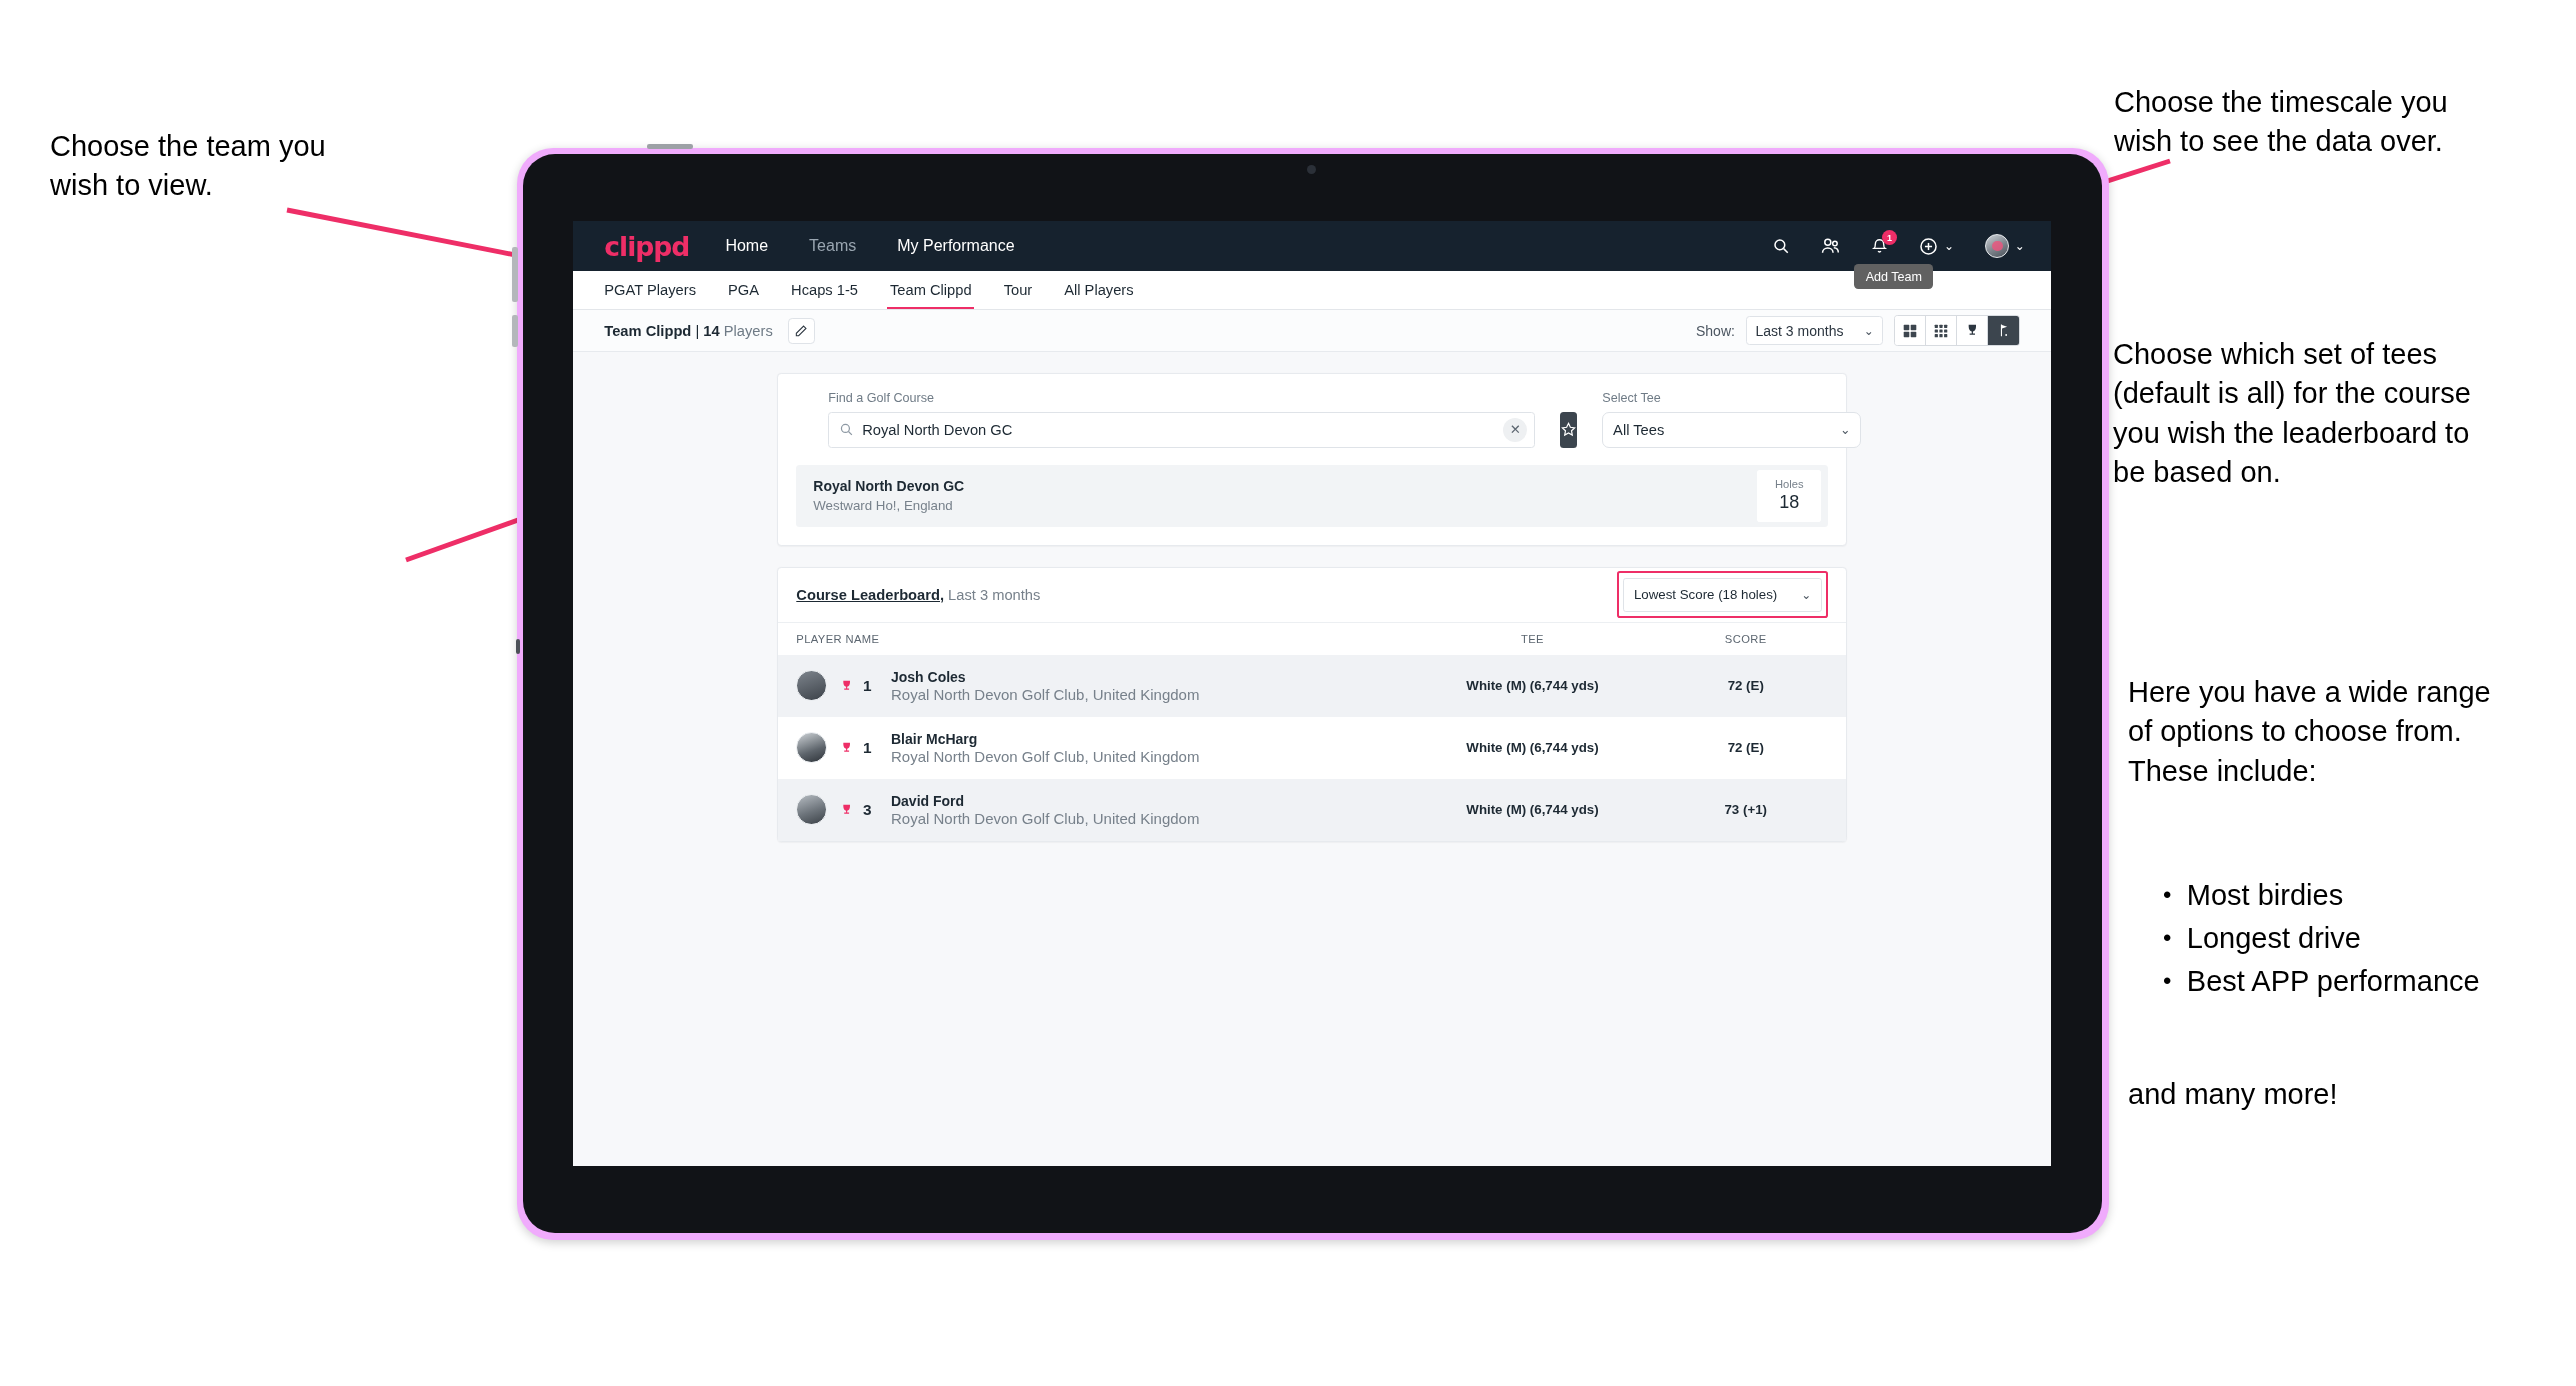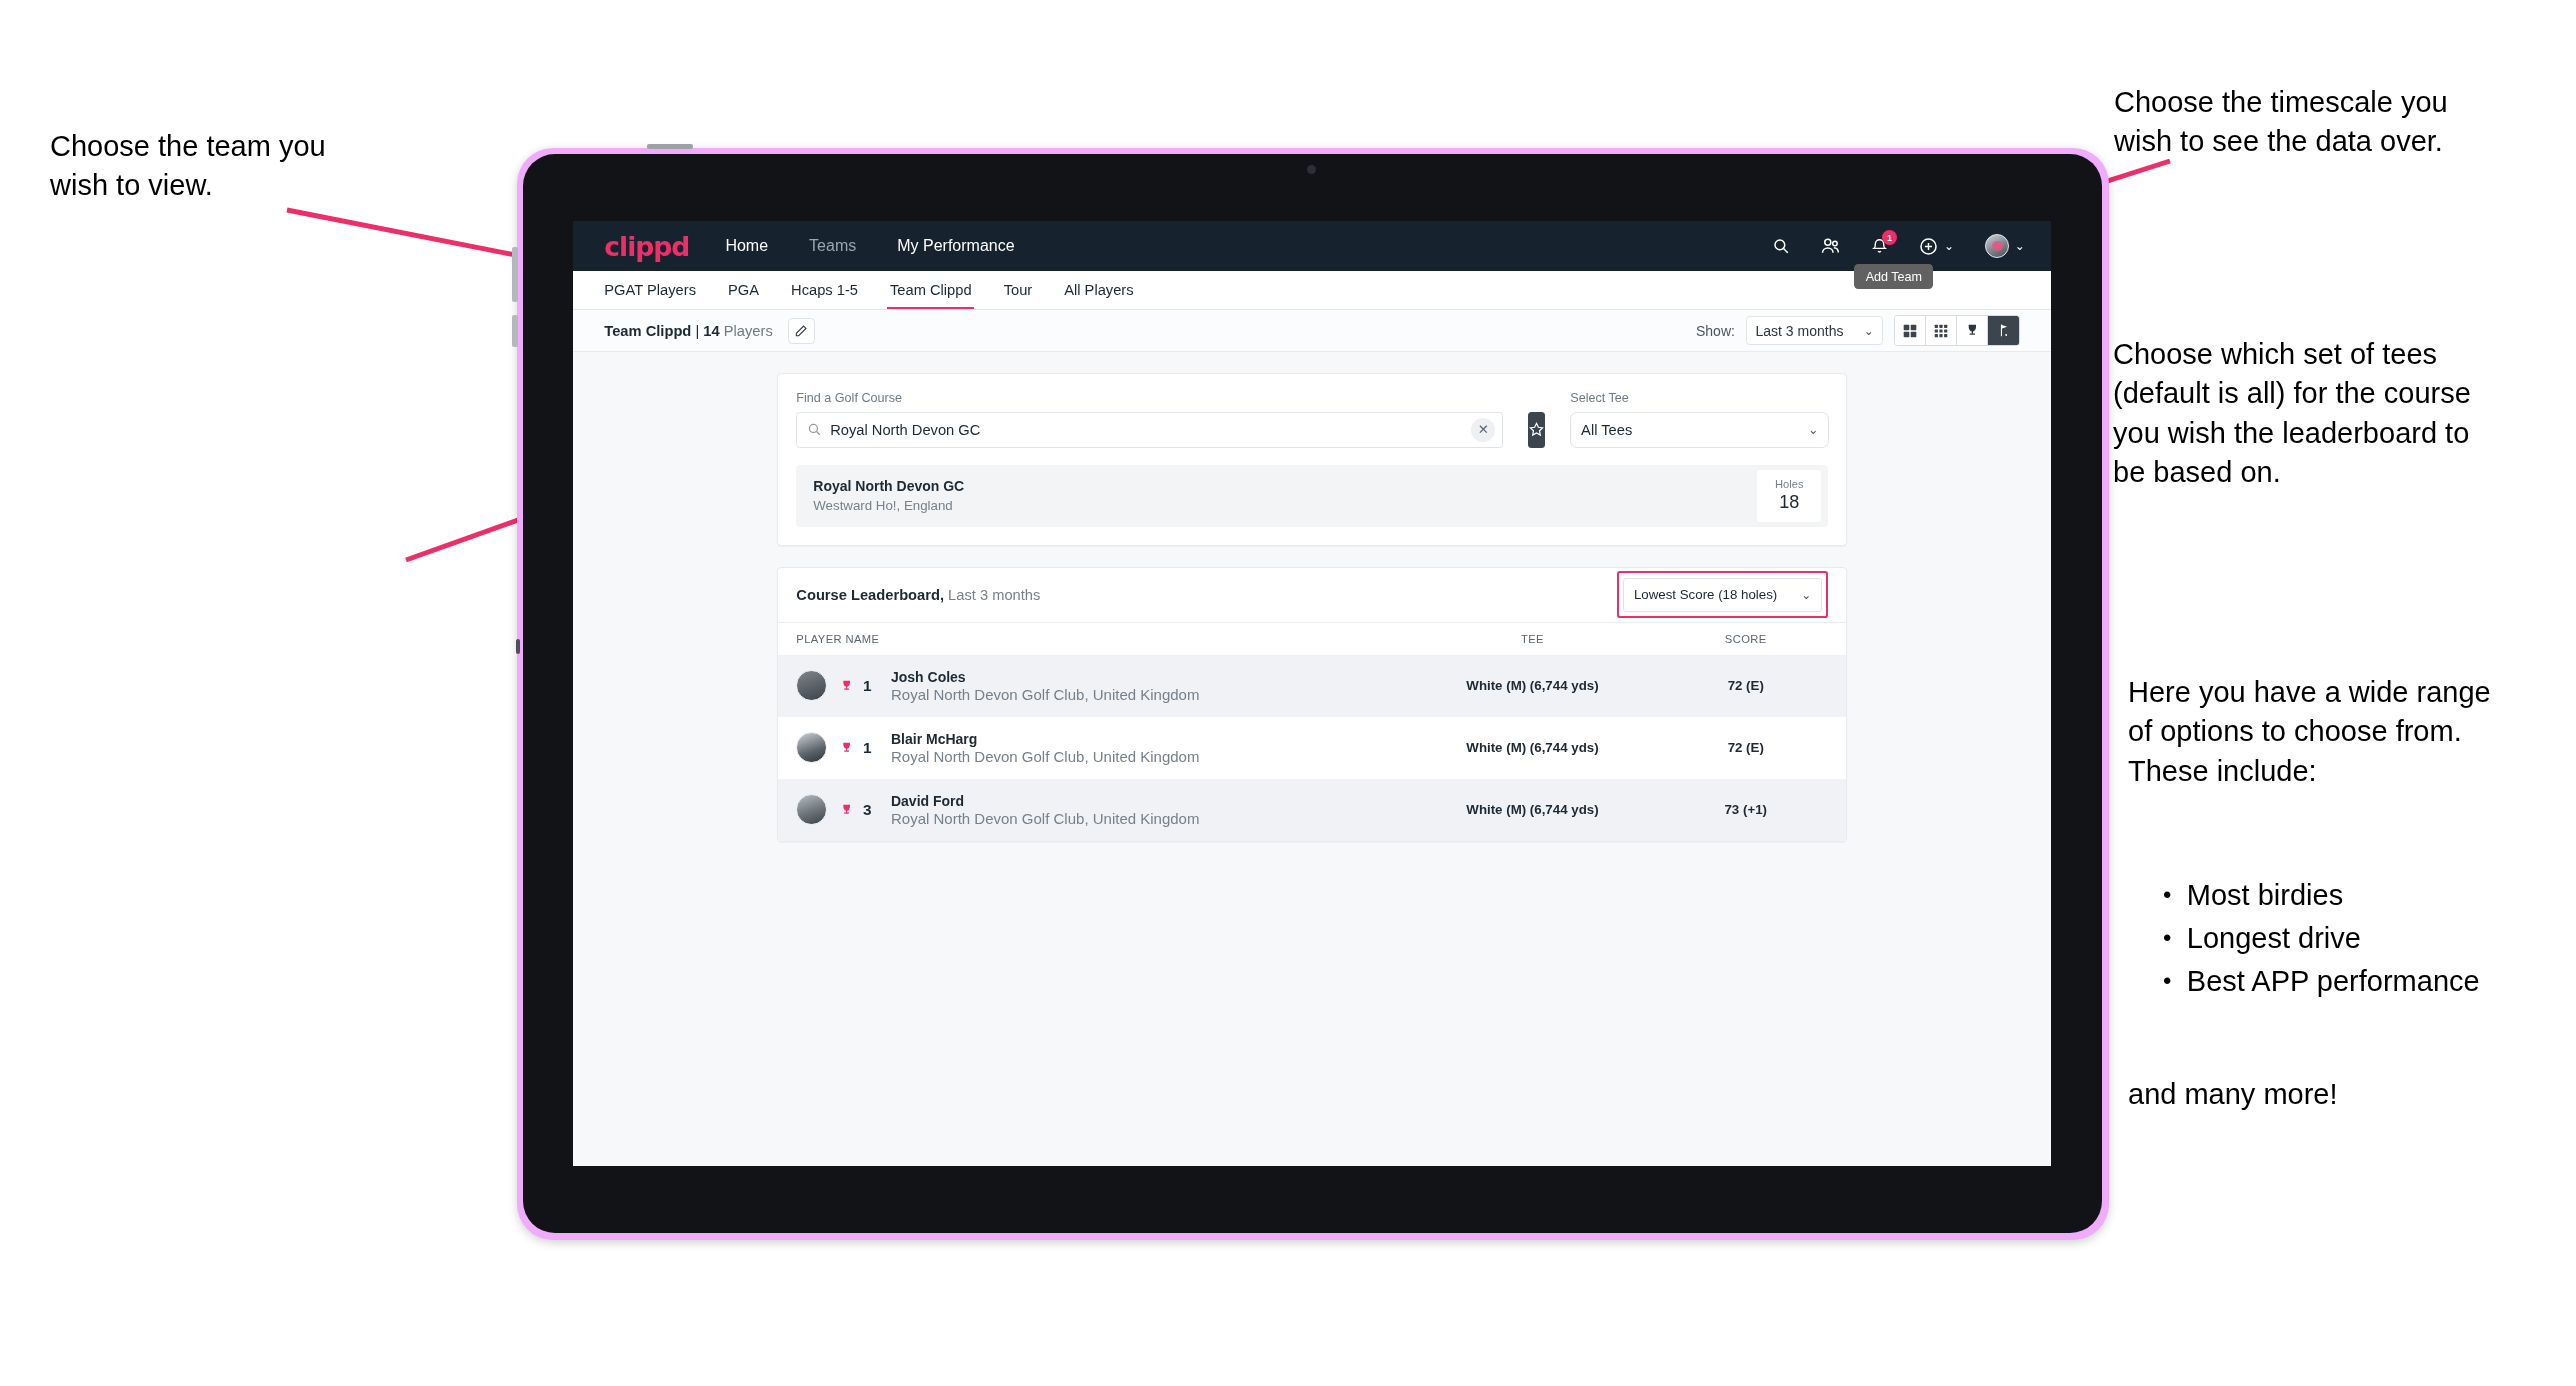--- a/index.html
+++ b/index.html
@@ -157,21 +157,21 @@
   .vbtn.active { background: #3c454e; }
 
   
   .content { padding: 21px 0 0 0; }
   .card {
     background: #ffffff; border: 0.7px solid #e7eaee; border-radius: 4.2px;
     margin: 0 auto; width: 1070px;
     box-shadow: 0 0.7px 1.4px rgba(0,0,0,.04);
   }
   .search-card { padding: 17px 18px 18px 18px; }
-  .fieldrow { display: flex; align-items: flex-end; gap: 25px; }
+  .fieldrow { display: flex; align-items: flex-end; gap: 25px; margin-left: 32px; }
   .fcol { display: flex; flex-direction: column; }
   .flabel { font-size: 12.6px; color: #6f7b86; margin-bottom: 6.3px; }
   .searchbox {
     width: 707px; height: 36px; border: 0.7px solid #dfe3e8; border-radius: 3.5px;
     background: #fff; display: flex; align-items: center; padding: 0 7px 0 9.8px;
   }
   .searchbox .s-ic { color: #8d98a3; display:flex; margin-right: 8.4px; }
   .searchbox .s-val { font-size: 14.7px; color: #1d2933; flex: 1; }
   .clear-circ {
     width: 24px; height: 24px; border-radius: 50%;
@@ -205,21 +205,21 @@
   .holes-lbl { font-size: 11.2px; color: #77818b; }
   .holes-val { font-size: 18px; color: #1d2933; margin-top: 2.8px; }
 
   
   .lb-card { margin-top: 21px; }
   .lb-head {
     height: 55px; display: flex; align-items: center; padding: 0 18px;
     border-bottom: 0.7px solid #eceff2; position: relative;
   }
   .lb-title { font-size: 14.7px; color: #1d2933; }
-  .lb-title b { font-weight: 700; }
+  .lb-title b { font-weight: 700; text-decoration: underline; }
   .lb-title .sub { color: #77818b; }
   .lb-sel-wrap {
     margin-left: auto; position: relative;
     border: 2.8px solid #ee2e67; border-radius: 2.8px; padding: 4.2px;
     background: #fff;
   }
   .lb-select {
     width: 199px; height: 34px; border: 0.7px solid #dfe3e8; border-radius: 2.8px;
     display:flex; align-items:center; padding: 0 9.8px; font-size: 13.3px; color: #1d2933;
     background:#fff;

